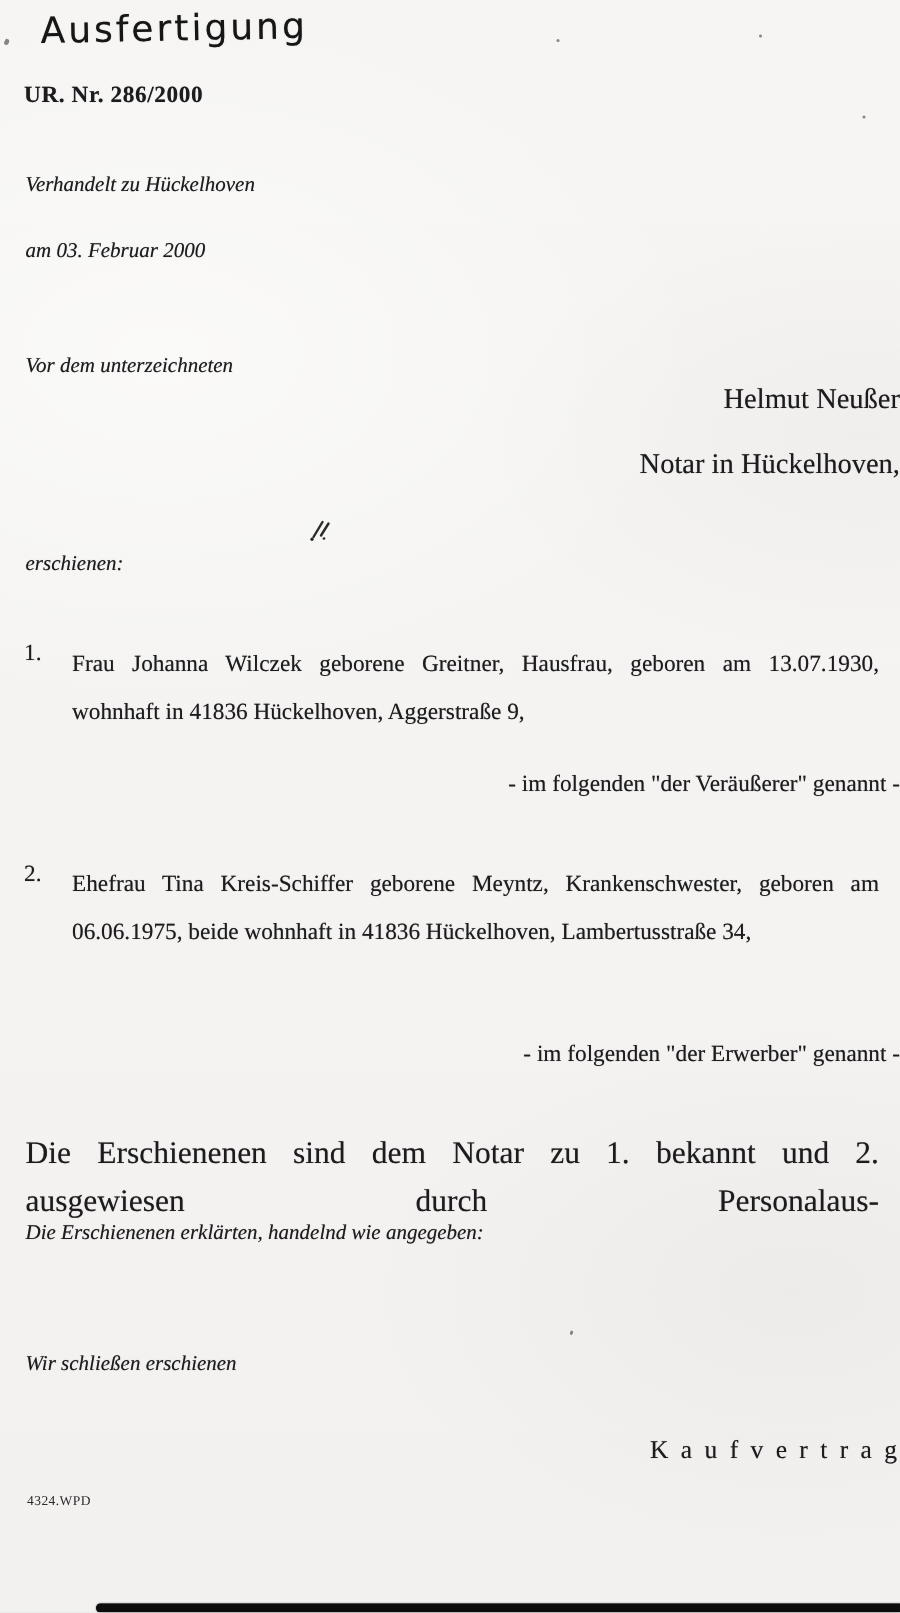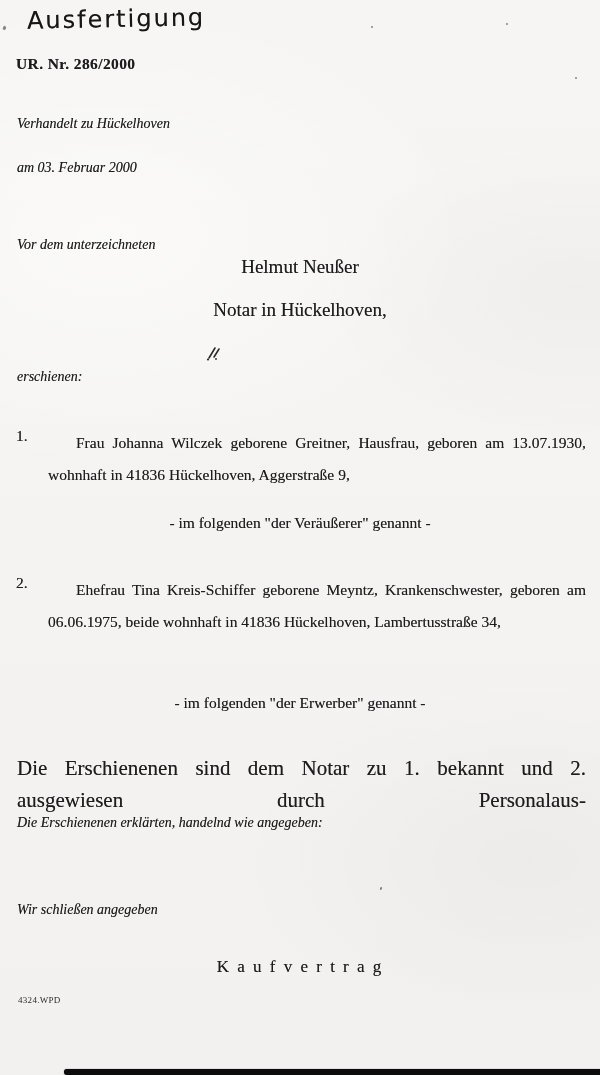--- a/index.html
+++ b/index.html
@@ -34,41 +34,40 @@
     font-size: 15.5px; font-weight: bold;
     text-underline-offset: 3px;
     letter-spacing: 0.4px;
     white-space: nowrap;
   }
   .bodyline { font-size: 14px; white-space: nowrap; font-style: italic; }
   .place-line  { left: 17px; top: 116px; }
   .date-line   { left: 17px; top: 148px; margin-top: 12px; }
   .before-line { left: 17px; top: 201px; margin-top: 36px; }
 
-  .centered { left: 0; width: 600px; text-align: center; white-space: nowrap; }
+  .centered { left: 0; width: 600px; text-align: right; white-space: nowrap; }
   .notary-name  { top: 256px; font-size: 19px; }
   .notary-title { top: 299px; font-size: 19px; }
 
   .appeared { left: 17px; top: 369px; }
 
   .party-number { left: 16px; font-size: 15.5px; }
   .party-lines { left: 48px; width: 538px; }
   .party-lines .pline {
     position: relative;
     display: block;
     font-size: 15.5px;
     line-height: 31.5px;
     height: 31.5px;
     white-space: nowrap;
   }
   .party-lines .pline.just {
     white-space: normal;
     text-align: justify;
     text-align-last: justify;
-    margin-left: 28px;
   }
   .p1-num, .p1-lines { top: 427px; }
   .p2-num, .p2-lines { top: 574px; }
 
   .alias { font-size: 15.5px; }
   .alias-1 { top: 514px; }
   .alias-2 { top: 694px; }
 
   .ident-lines { left: 17px; top: 753px; width: 569px; }
   .ident-lines .pline {
@@ -148,21 +147,21 @@
     <span class="pline ink">06.06.1975, beide wohnhaft in 41836 Hückelhoven, Lambertusstraße 34,</span>
   </div>
 
   <div class="centered alias alias-2 ink">- im folgenden "der Erwerber" genannt -</div>
 
   <div class="ident-lines">
     <span class="pline just ink">Die Erschienenen sind dem Notar zu 1. bekannt und 2. ausgewiesen durch Personalaus-</span>
   </div>
 
   <div class="bodyline declaration ink">Die Erschienenen erklärten, handelnd wie angegeben:</div>
-  <div class="bodyline closing ink">Wir schließen angegeben</div>
+  <div class="bodyline closing ink">Wir schließen erschienen</div>
 
   <div class="centered contract-title ink">K a u f v e r t r a g</div>
 
   <div class="footer-filename">4324.WPD</div>
 
   <div class="scan-bar"></div>
 
   <div class="speck speck-1"></div>
   <div class="speck speck-2"></div>
   <div class="speck speck-3"></div>

